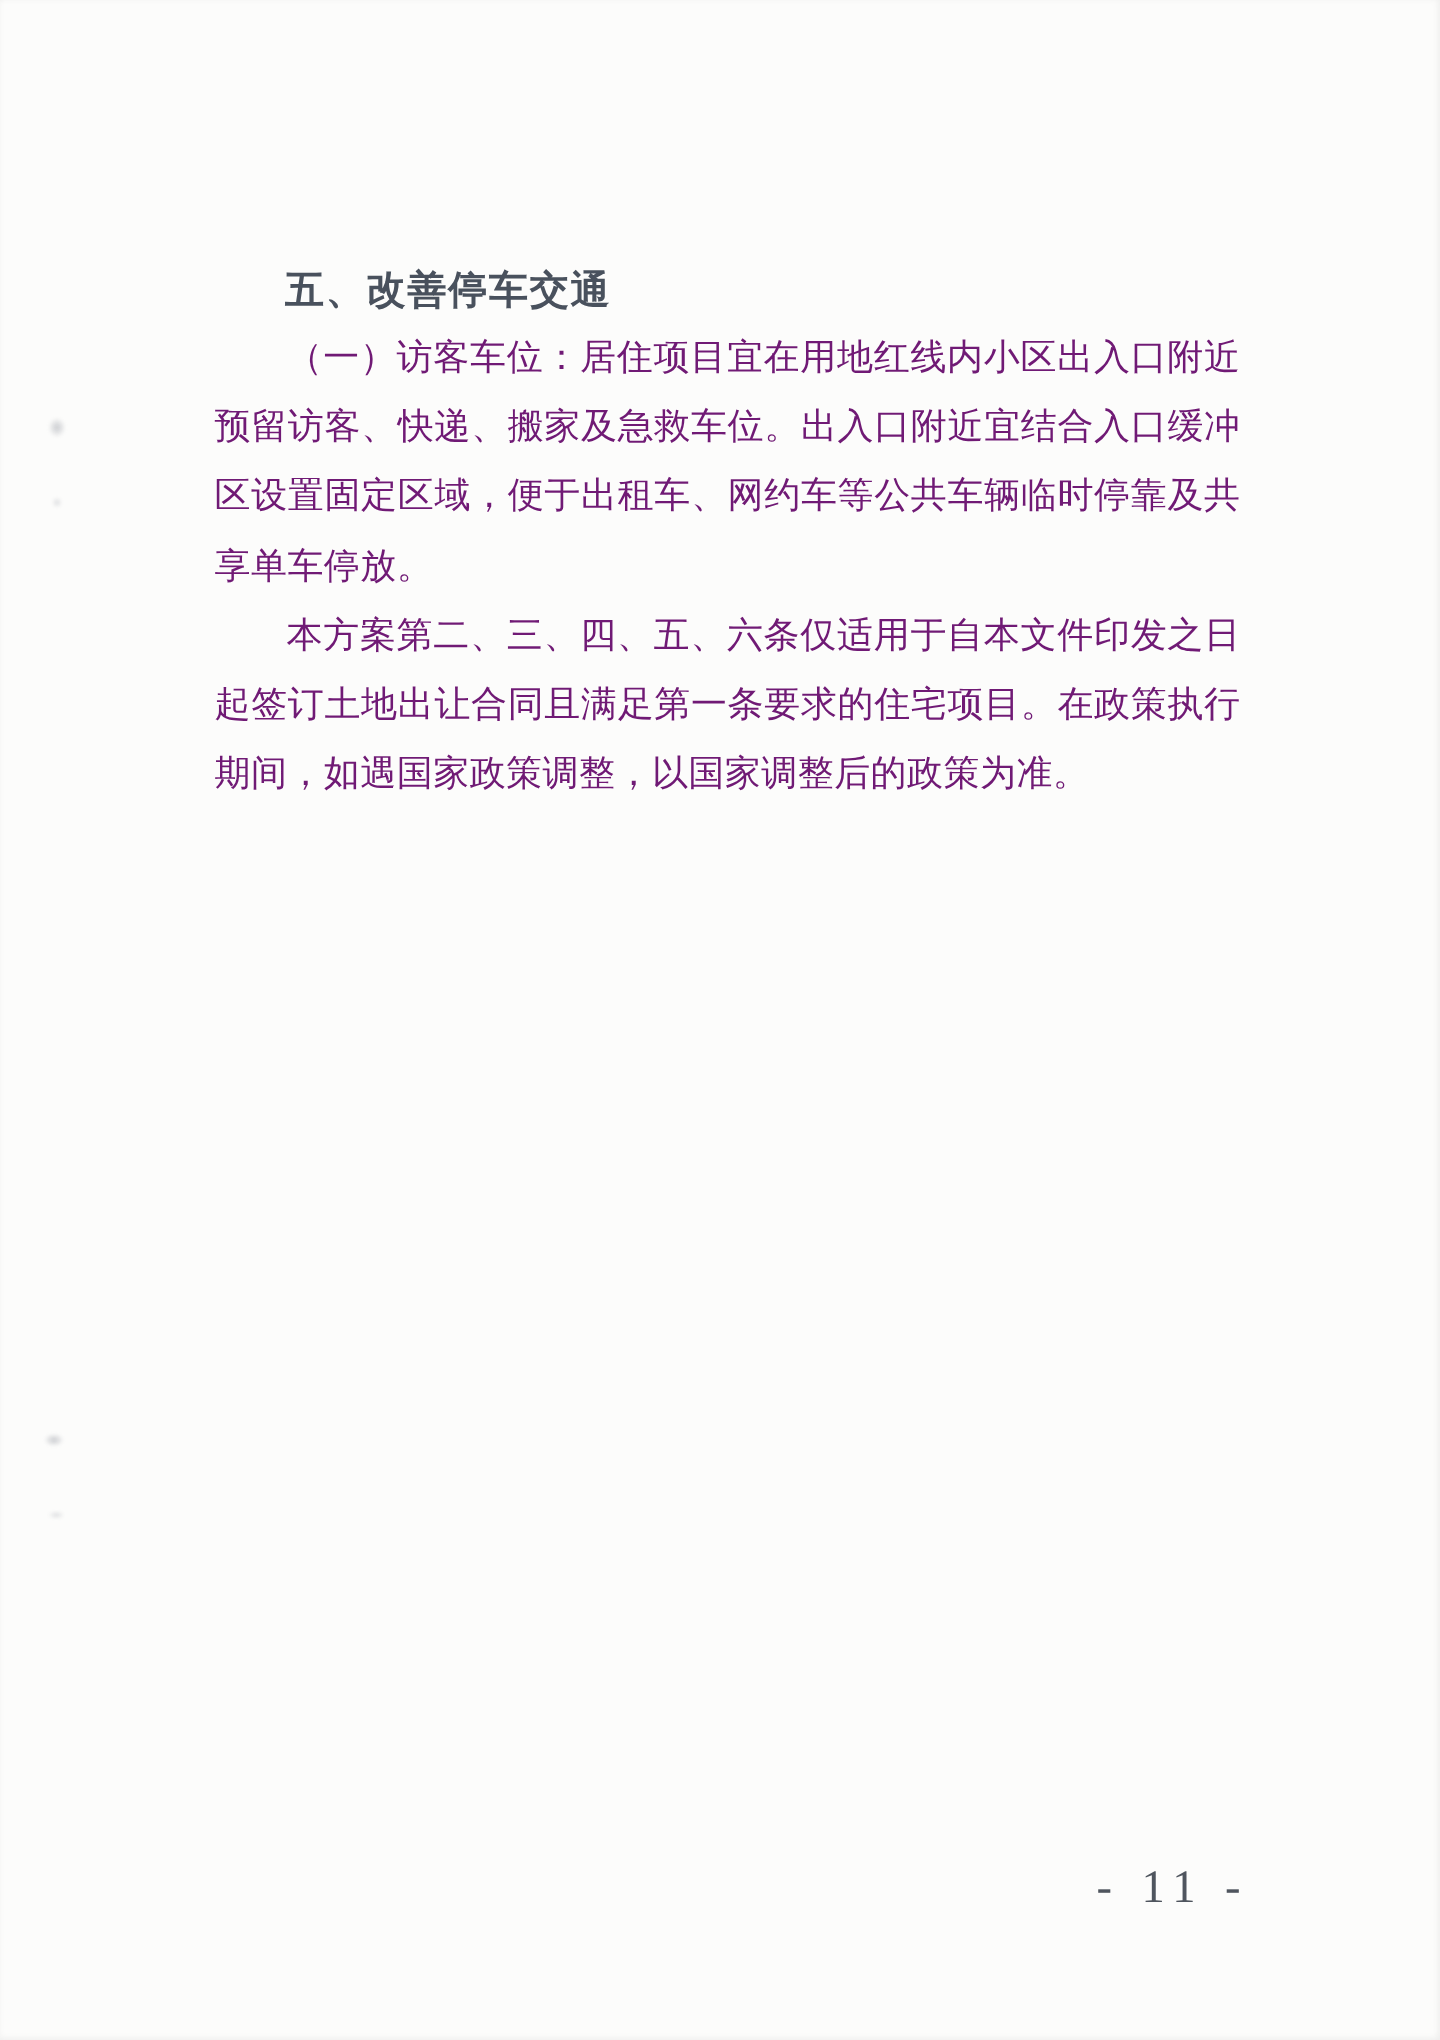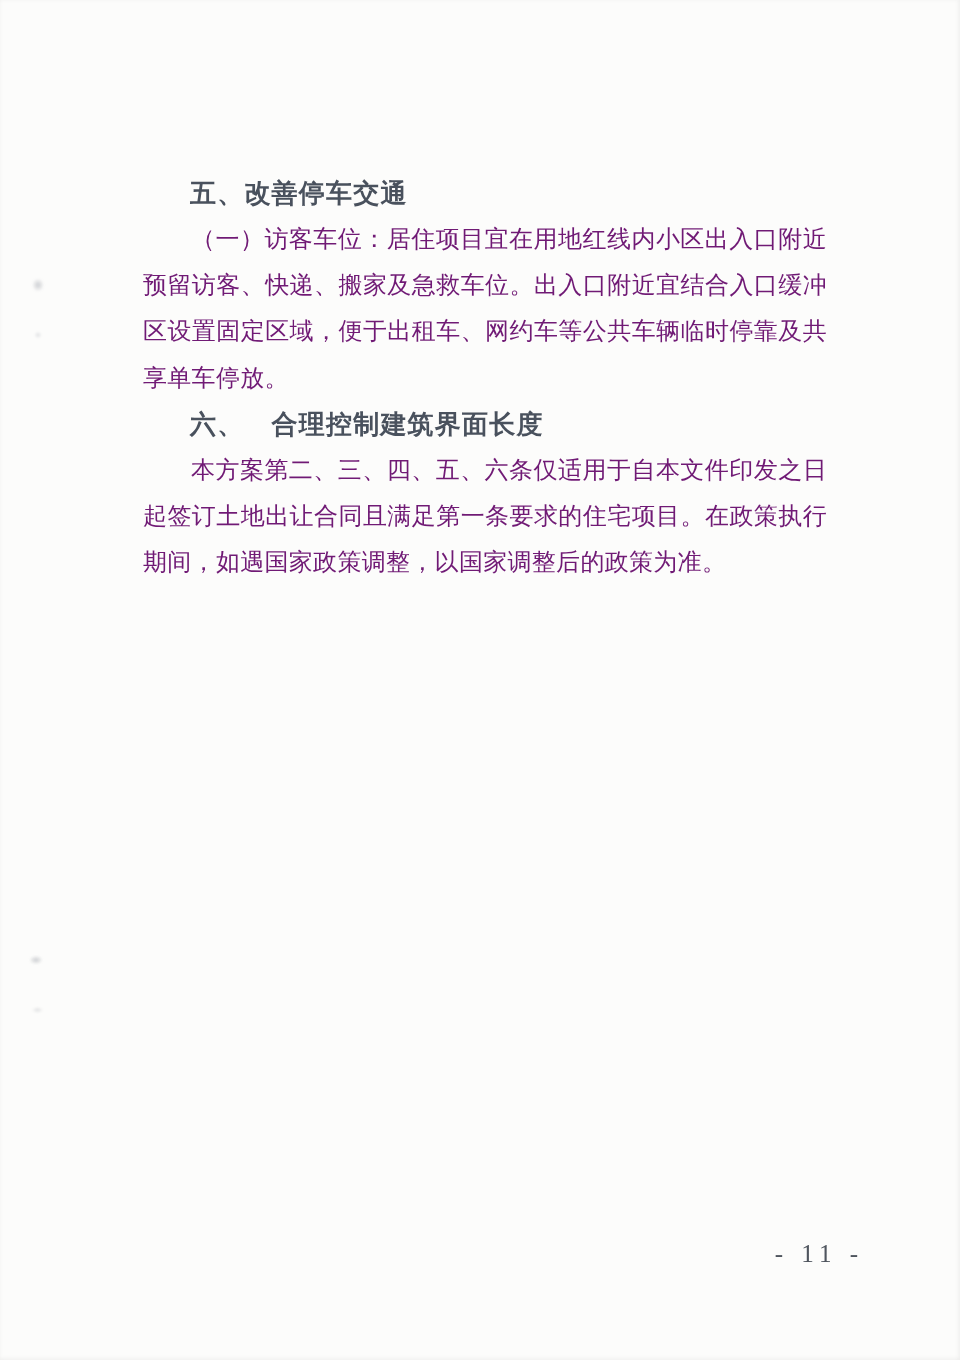--- a/index.html
+++ b/index.html
@@ -40,23 +40,23 @@
     text-align: justify;
     text-justify: inter-character;
     text-indent: 2em;
     letter-spacing: 0.3px;
   }
   .page-number {
     position: absolute;
     left: 700px;
     top: 1240px;
     width: 164px;
-    text-align: right;
+    text-align: center;
     font-family: "Liberation Serif", "DejaVu Serif", serif;
-    font-size: 25px;
+    font-size: 31px;
     letter-spacing: 6px;
     color: #4f555e;
   }
   .smudge {
     position: absolute;
     background: radial-gradient(closest-side, rgba(115,120,132,0.35), rgba(115,120,132,0) 75%);
     filter: blur(1px);
     pointer-events: none;
   }
   .smudge.s1 { left: 30px; top: 276px; width: 16px; height: 18px; }
@@ -68,21 +68,20 @@
 <body>
 
 <div class="page">
 
   <div class="doc-body">
     <div class="doc-heading">五、改善停车交通</div>
 
     <p class="doc-para">（一）访客车位：居住项目宜在用地红线内小区出入口附近预留访客、快递、搬家及急救车位。出入口附近宜结合入口缓冲区设置固定区域，便于出租车、网约车等公共车辆临时停靠及共享单车停放。</p>
 
 
-    <div class="doc-heading">六、　合理控制建筑界面长度</div>
 
 
     <p class="doc-para">本方案第二、三、四、五、六条仅适用于自本文件印发之日起签订土地出让合同且满足第一条要求的住宅项目。在政策执行期间，如遇国家政策调整，以国家调整后的政策为准。</p>
   </div>
 
   <div class="page-number">- 11 -</div>
 
   <div class="smudge s1"></div>
   <div class="smudge s2"></div>
   <div class="smudge s3"></div>

